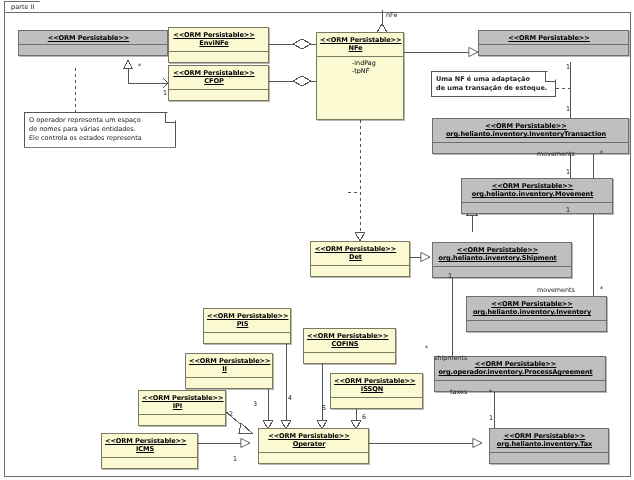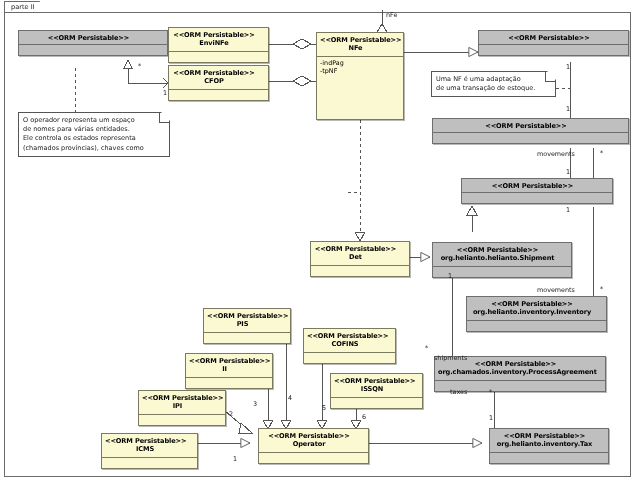--- a/index.html
+++ b/index.html
@@ -13,32 +13,32 @@
   
   .uml{
     position:absolute;box-sizing:border-box;
     border:1px solid #7a7a60;
     font-size:6.6px;line-height:1.25;
     text-align:center;
     box-shadow:1px 1px 0 rgba(0,0,0,.28);
   }
   .uml .stereo{font-weight:bold;white-space:nowrap;letter-spacing:-.1px;padding-top:2px;}
   .uml .cname{font-weight:bold;white-space:nowrap;letter-spacing:-.1px;padding-bottom:2px;}
-  .uml .namebox{padding:1px 12px 2px 3px;}
+  .uml .namebox{padding:1px 12px 2px 3px;text-decoration:underline;}
   .uml .sep{height:1px;background:#7a7a60;}
   .uml .attrs{
     text-align:left;padding:2px 3px;font-weight:normal;font-size:6.4px;
   }
   .uml .attrs div{white-space:nowrap;}
   .uml .empty{min-height:6px;}
 
   
   .uml.yellow{background:#fbf9d2;}
   .uml.yellow .namebox{background:#fbf9d2;}
-  .uml.yellow .attrs{background:#fbf9d2;}
+  .uml.yellow .attrs{background:#fbf9d2;margin-left:32px;}
   
   .uml.grey{background:#bfbfbf;}
   .uml.grey .namebox{background:#bfbfbf;}
   .uml.grey .attrs{background:#bfbfbf;}
   .uml.grey .sep{background:#6e6e6e;}
   .uml.grey{border:1px solid #6e6e6e;}
 
   
   .note{
     position:absolute;box-sizing:border-box;
@@ -226,55 +226,57 @@
     <div class="namebox">
       <div class="stereo">&lt;&lt;ORM Persistable&gt;&gt;</div>
     </div>
     <div class="sep"></div>
     <div class="attrs empty"></div>
   </div>
 
   <div class="uml grey" style="left:432px;top:118px;width:197px;">
     <div class="namebox">
       <div class="stereo">&lt;&lt;ORM Persistable&gt;&gt;</div>
+      <div class="cname">org.helianto.inventory.InventoryTransaction</div>
     </div>
     <div class="sep"></div>
     <div class="attrs empty"></div>
   </div>
 
   <div class="uml grey" style="left:461px;top:178px;width:152px;">
     <div class="namebox">
       <div class="stereo">&lt;&lt;ORM Persistable&gt;&gt;</div>
+      <div class="cname">org.helianto.inventory.Movement</div>
     </div>
     <div class="sep"></div>
     <div class="attrs empty"></div>
   </div>
 
   <div class="uml grey" style="left:432px;top:242px;width:140px;">
     <div class="namebox">
       <div class="stereo">&lt;&lt;ORM Persistable&gt;&gt;</div>
-      <div class="cname">org.helianto.helianto.Shipment</div>
+      <div class="cname">org.helianto.inventory.Shipment</div>
     </div>
     <div class="sep"></div>
     <div class="attrs empty"></div>
   </div>
 
   <div class="uml grey" style="left:466px;top:296px;width:141px;">
     <div class="namebox">
       <div class="stereo">&lt;&lt;ORM Persistable&gt;&gt;</div>
       <div class="cname">org.helianto.inventory.Inventory</div>
     </div>
     <div class="sep"></div>
     <div class="attrs empty"></div>
   </div>
 
   <div class="uml grey" style="left:434px;top:356px;width:172px;">
     <div class="namebox">
       <div class="stereo">&lt;&lt;ORM Persistable&gt;&gt;</div>
-      <div class="cname">org.chamados.inventory.ProcessAgreement</div>
+      <div class="cname">org.operador.inventory.ProcessAgreement</div>
     </div>
     <div class="sep"></div>
     <div class="attrs empty"></div>
   </div>
 
   <div class="uml grey" style="left:489px;top:428px;width:120px;">
     <div class="namebox">
       <div class="stereo">&lt;&lt;ORM Persistable&gt;&gt;</div>
       <div class="cname">org.helianto.inventory.Tax</div>
     </div>
@@ -347,29 +349,28 @@
 
   <div class="uml yellow" style="left:258px;top:428px;width:111px;">
     <div class="namebox">
       <div class="stereo">&lt;&lt;ORM Persistable&gt;&gt;</div>
       <div class="cname">Operator</div>
     </div>
     <div class="sep"></div>
     <div class="attrs empty"></div>
   </div>
 
-  <div class="note" style="left:18px;top:112px;width:152px;">
+  <div class="note" style="left:24px;top:112px;width:152px;">
     <span class="foldline"></span>
     <div>O operador representa um espaço</div>
     <div>de nomes para várias entidades.</div>
     <div>Ele controla os estados representa</div>
-    <div>(chamados províncias), chaves como</div>
-  </div>
-
-  <div class="note" style="left:431px;top:71px;width:125px;">
+  </div>
+
+  <div class="note" style="left:431px;top:71px;width:125px;font-weight:bold;">
     <span class="foldline"></span>
     <div>Uma NF é uma adaptação</div>
     <div>de uma transação de estoque.</div>
   </div>
 
 
   <div class="elabel" style="left:386px;top:11px;">nFe</div>
   <div class="elabel" style="left:138px;top:62px;">*</div>
   <div class="elabel" style="left:163px;top:89px;">1</div>
   <div class="elabel" style="left:566px;top:63px;">1</div>

